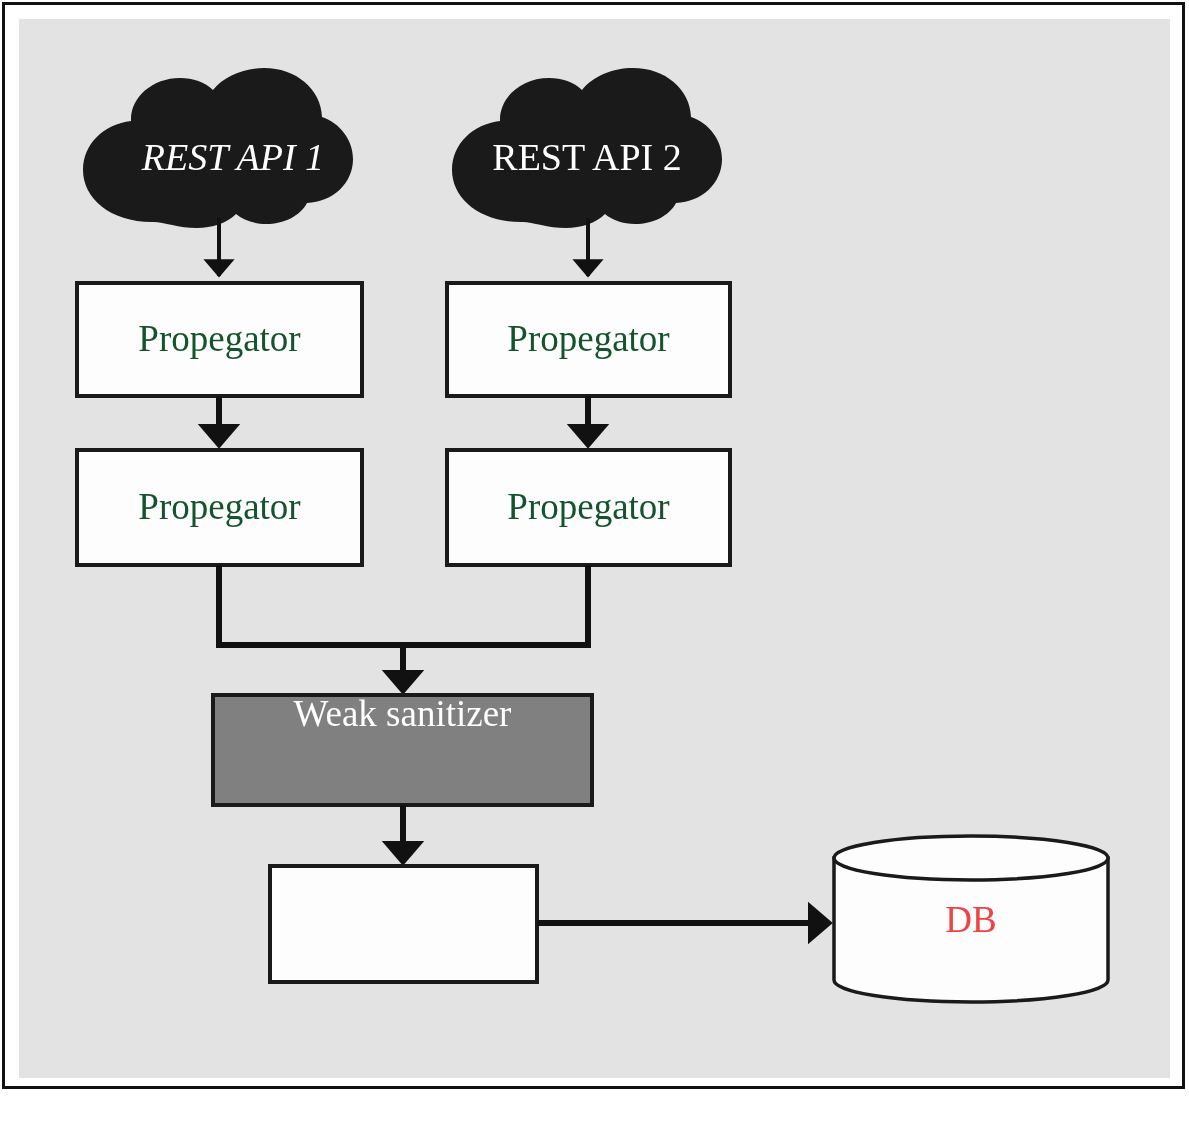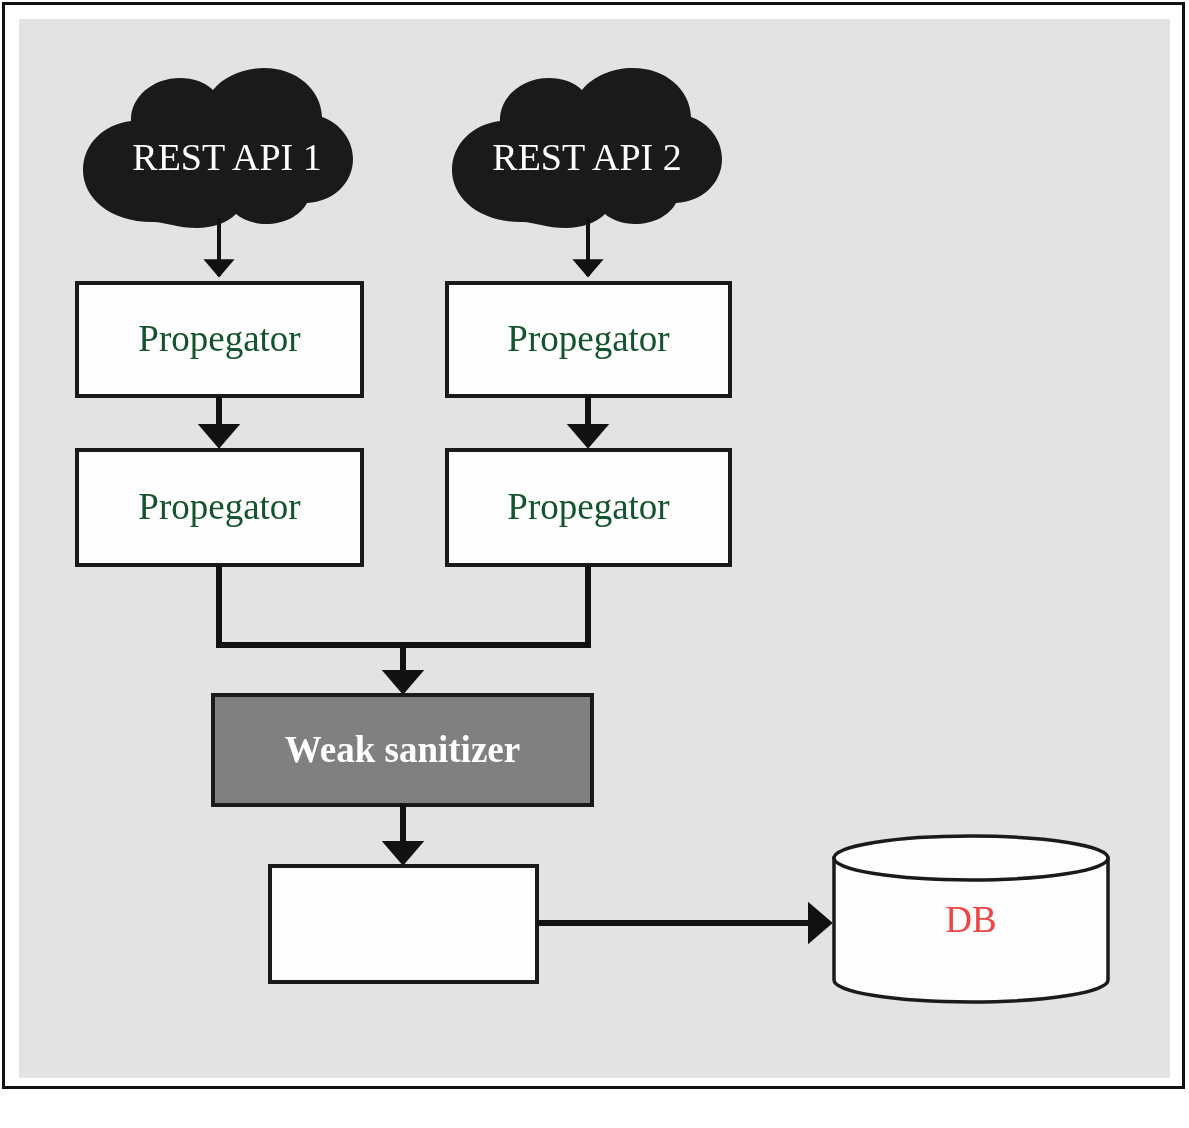--- a/index.html
+++ b/index.html
@@ -150,33 +150,33 @@
     <rect x="270" y="866" width="267" height="116" fill="#fdfdfd" stroke="#1a1a1a" stroke-width="4"></rect>
 
     <line x1="537" y1="923" x2="828" y2="923" stroke="#111111" stroke-width="6" marker-end="url(#arrowheadwide)"></line>
 
     <g>
       <path d="M 834 858 L 834 980 A 137 22 0 0 0 1108 980 L 1108 858 Z" fill="#fdfdfd" stroke="#1a1a1a" stroke-width="3.5"></path>
       <ellipse cx="971" cy="858" rx="137" ry="22" fill="#fdfdfd" stroke="#1a1a1a" stroke-width="3.5"></ellipse>
     </g>
   </svg>
 
-  <div class="node-label cloud-label" style="left:92px; top:128px; width:270px; height:60px;">REST API 1</div>
+  <div class="node-label cloud-label" style="left:98px; top:128px; width:270px; height:60px;font-style:italic;">REST API 1</div>
 
   <div class="node-label cloud-label" style="left:452px; top:128px; width:270px; height:60px;">REST API 2</div>
 
   <div class="node-label box-label" style="left:77px; top:283px; width:285px; height:113px;">Propegator</div>
 
   <div class="node-label box-label" style="left:447px; top:283px; width:283px; height:113px;">Propegator</div>
 
   <div class="node-label box-label" style="left:77px; top:450px; width:285px; height:115px;">Propegator</div>
 
   <div class="node-label box-label" style="left:447px; top:450px; width:283px; height:115px;">Propegator</div>
 
-  <div class="node-label sanitizer-label" style="left:213px; top:695px; width:379px; height:110px;font-weight:bold;">Weak sanitizer</div>
+  <div class="node-label sanitizer-label" style="left:213px; top:659px; width:379px; height:110px;">Weak sanitizer</div>
 
 
   <div class="node-label db-label" style="left:834px; top:890px; width:274px; height:60px;">DB</div>
 
   <div class="hit" style="left:83px; top:68px; width:270px; height:160px;"></div>
   <div class="hit" style="left:452px; top:68px; width:270px; height:160px;"></div>
   <div class="hit" style="left:77px; top:283px; width:285px; height:113px;"></div>
   <div class="hit" style="left:447px; top:283px; width:283px; height:113px;"></div>
   <div class="hit" style="left:77px; top:450px; width:285px; height:115px;"></div>
   <div class="hit" style="left:447px; top:450px; width:283px; height:115px;"></div>

